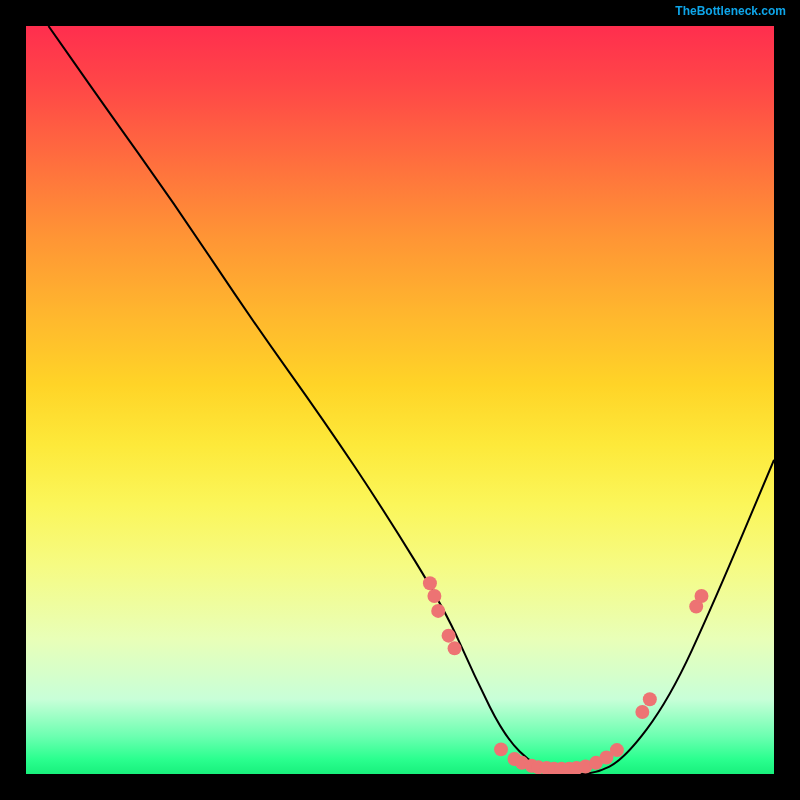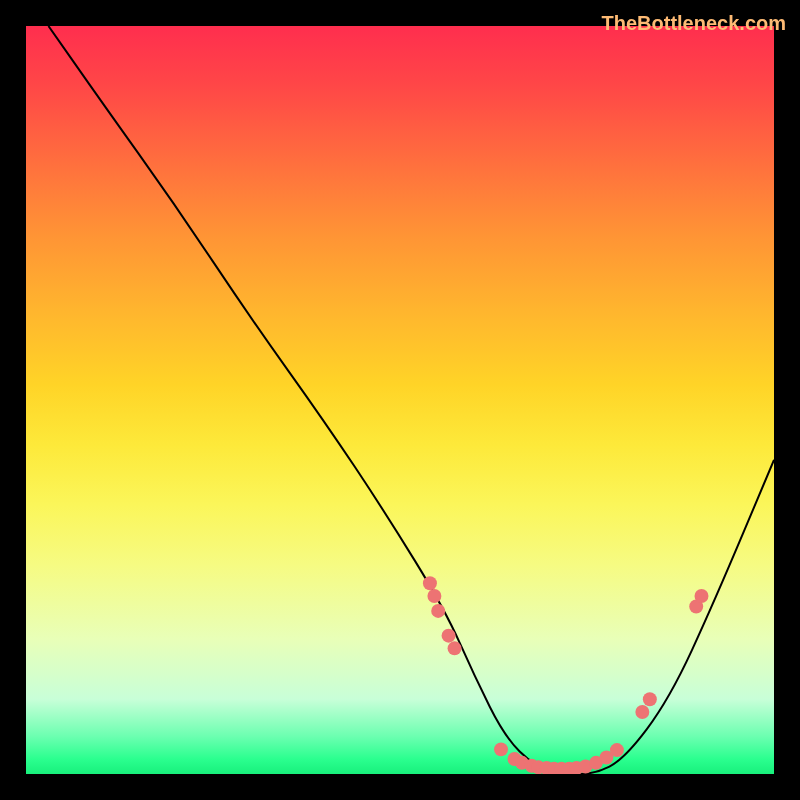--- a/index.html
+++ b/index.html
@@ -12,24 +12,24 @@
     font-family: Arial, Helvetica, sans-serif;
   }
   .frame {
     position: relative;
     width: 800px;
     height: 800px;
     background: #000;
   }
   .watermark {
     position: absolute;
-    top: 12px;
+    top: 4px;
     right: 14px;
-    color: #fdba74;
-    font-size: 20px;
+    color: #0ea5e9;
+    font-size: 12px;
     font-weight: bold;
     z-index: 10;
   }
   .plot-area {
     position: absolute;
     left: 25px;
     top: 25px;
     width: 750px;
     height: 750px;
     background: linear-gradient(to bottom,

